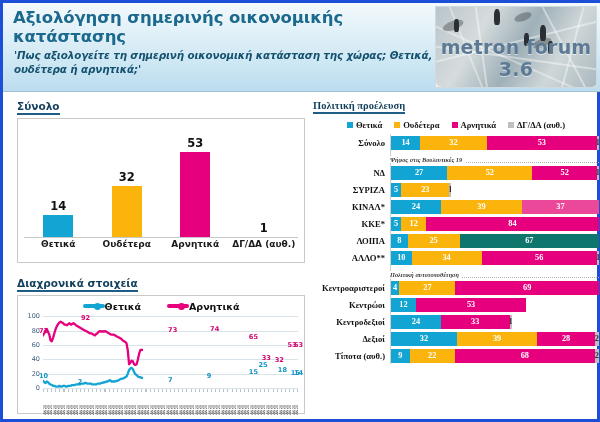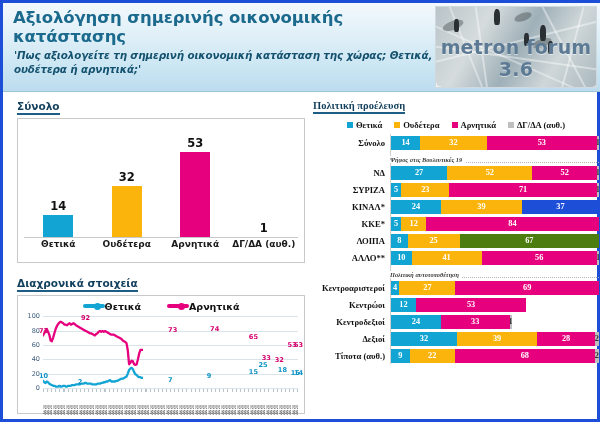--- a/index.html
+++ b/index.html
@@ -366,53 +366,52 @@
             <div class="seg" style="width: 41%; background: rgb(250, 180, 11);">52</div>
             <div class="seg" style="width: 31%; background: rgb(230, 0, 126);">52</div>
             <div class="seg gray" style="width: 1%; background: rgb(191, 191, 191);">1</div>
           </div>
         </div>
         <div class="srow">
           <div class="lbl">ΣΥΡΙΖΑ</div>
           <div class="track">
             <div class="seg" style="width: 5%; background: rgb(18, 165, 212);">5</div>
             <div class="seg" style="width: 23%; background: rgb(250, 180, 11);">23</div>
-            <div class="seg" style="width: 71%; background: rgb(230, 0, 126);">71</div>
             <div class="seg gray" style="width: 1%; background: rgb(191, 191, 191);">1</div>
           </div>
         </div>
         <div class="srow">
           <div class="lbl">ΚΙΝΑΛ*</div>
           <div class="track">
             <div class="seg" style="width: 24%; background: rgb(18, 165, 212);">24</div>
             <div class="seg" style="width: 39%; background: rgb(250, 180, 11);">39</div>
-            <div class="seg" style="width: 37%; background: #1d4ed8;">37</div>
+            <div class="seg" style="width: 37%; background: #ec4899;">37</div>
           </div>
         </div>
         <div class="srow">
           <div class="lbl">ΚΚΕ*</div>
           <div class="track">
             <div class="seg" style="width: 4.9505%; background: rgb(18, 165, 212);">5</div>
             <div class="seg" style="width: 11.8812%; background: rgb(250, 180, 11);">12</div>
             <div class="seg" style="width: 83.1683%; background: rgb(230, 0, 126);">84</div>
           </div>
         </div>
         <div class="srow">
           <div class="lbl">ΛΟΙΠΑ</div>
           <div class="track">
             <div class="seg" style="width: 8%; background: rgb(18, 165, 212);">8</div>
             <div class="seg" style="width: 25%; background: rgb(250, 180, 11);">25</div>
-            <div class="seg" style="width: 67%; background: #4d7c0f;">67</div>
+            <div class="seg" style="width: 67%; background: #0f766e;">67</div>
           </div>
         </div>
         <div class="srow">
           <div class="lbl">ΑΛΛΟ**</div>
           <div class="track">
             <div class="seg" style="width: 9.90099%; background: rgb(18, 165, 212);">10</div>
-            <div class="seg" style="width: 33.6634%; background: rgb(250, 180, 11);">41</div>
+            <div class="seg" style="width: 33.6634%; background: rgb(250, 180, 11);">34</div>
             <div class="seg" style="width: 55.4455%; background: rgb(230, 0, 126);">56</div>
             <div class="seg gray" style="width: 0.990099%; background: rgb(191, 191, 191);">1</div>
           </div>
         </div>
         <div class="grp-note">
           <span class="rule"></span>
           <span class="txt">Πολιτική αυτοτοποθέτηση</span>
         </div>
         <div class="srow">
           <div class="lbl">Κεντροαριστεροί</div>

